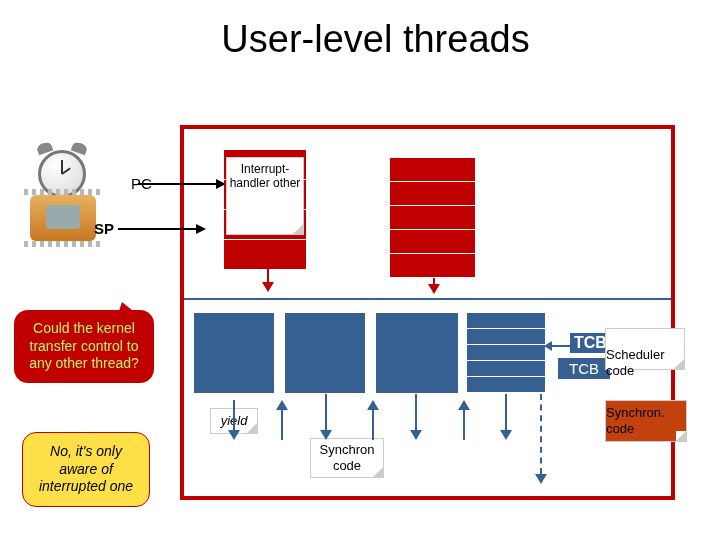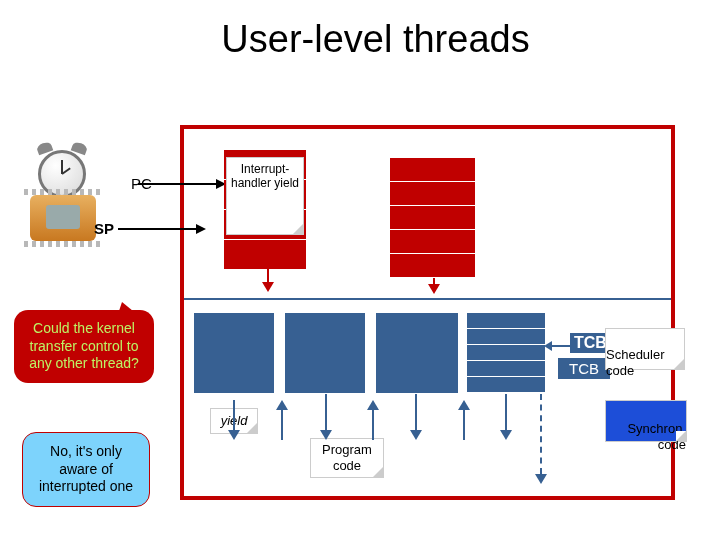--- a/index.html
+++ b/index.html
@@ -27,34 +27,34 @@
   .b2 { left: 285px; top: 313px; width: 80px; height: 80px; }
   .b3 { left: 376px; top: 313px; width: 82px; height: 80px; }
   .b4 { left: 467px; top: 313px; width: 78px; height: 80px; }
   .b4 .stripe { height: 16px; border-bottom: 1px solid #fff; }
   .tcb1 { position: absolute; left: 570px; top: 333px; color: #fff; font-size: 16px; font-weight: bold; background: #376092; padding: 1px 4px; }
   .tcb2 { position: absolute; left: 558px; top: 358px; width: 52px; background: #376092; color: #fff; font-size: 15px; text-align: center; padding: 2px 0; }
 
   .yield-note { position: absolute; left: 210px; top: 408px; width: 48px; height: 26px; background: #fff; border: 1px solid #ccc; font-size: 13px; text-align: center; line-height: 24px; font-style: italic; }
   .program-note { position: absolute; left: 310px; top: 438px; width: 74px; height: 40px; background: #fff; border: 1px solid #ccc; font-size: 13px; text-align: center; padding-top: 3px; line-height: 1.2; }
   .sched-note { position: absolute; left: 605px; top: 328px; width: 80px; height: 42px; background: #fff; border: 1px solid #ccc; font-size: 13px; text-align: left; padding-top: 18px; line-height: 1.25; }
-  .sync-note { position: absolute; left: 605px; top: 400px; width: 82px; height: 42px; background: #1d4ed8; border: 1px solid #ccc; font-size: 13px; text-align: right; padding-top: 20px; line-height: 1.25; }
+  .sync-note { position: absolute; left: 605px; top: 400px; width: 82px; height: 42px; background: #c2410c; border: 1px solid #ccc; font-size: 13px; text-align: left; padding-top: 4px; line-height: 1.25; }
 
   
   .arrow { position: absolute; }
   .arr-down .shaft { width: 0; border-left: 2px solid; margin: 0 auto; }
   .arr-down .head { width: 0; height: 0; border-left: 6px solid transparent; border-right: 6px solid transparent; border-top: 10px solid; margin: 0 auto; }
   .arr-up .head { width: 0; height: 0; border-left: 6px solid transparent; border-right: 6px solid transparent; border-bottom: 10px solid; margin: 0 auto; }
   .arr-up .shaft { width: 0; border-left: 2px solid; margin: 0 auto; }
   .red .shaft { border-color: #c00000; } .red .head { border-top-color: #c00000; border-bottom-color: #c00000; }
   .bluec .shaft { border-color: #376092; } .bluec .head { border-top-color: #376092; border-bottom-color: #376092; }
   .dashed .shaft { border-left-style: dashed; }
 
   .callout { position: absolute; background: #c00000; border-radius: 14px; color: #bef264; font-size: 14px; text-align: center; padding: 10px 8px; line-height: 1.25; }
-  .callout.white { background: #7dd3fc; color: #000; border: 1px solid #c00000; }
+  .callout.white { background: #fde047; color: #000; border: 1px solid #c00000; font-style: italic; }
   .tail { position: absolute; width: 0; height: 0; }
 
   .pc { position: absolute; left: 115px; top: 175px; font-size: 15px; font-weight: normal; margin-left: 16px; }
   .sp { position: absolute; left: 94px; top: 220px; font-size: 15px; font-weight: bold; }
   .pc-line { position: absolute; left: 138px; top: 183px; width: 86px; height: 2px; background: #000; }
   .pc-line::after { content: ""; position: absolute; right: -2px; top: -4px; border-left: 10px solid #000; border-top: 5px solid transparent; border-bottom: 5px solid transparent; }
   .sp-line { position: absolute; left: 118px; top: 228px; width: 86px; height: 2px; background: #000; }
   .sp-line::after { content: ""; position: absolute; right: -2px; top: -4px; border-left: 10px solid #000; border-top: 5px solid transparent; border-bottom: 5px solid transparent; }
 
   
@@ -96,21 +96,21 @@
 <div class="sp">SP</div>
 <div class="sp-line"></div>
 
 <div class="stack stack-a">
   <div class="seg"></div>
     <div class="seg"></div>
     <div class="seg"></div>
     <div class="seg"></div>
 </div>
 <div class="interrupt-note">
-  <span>Interrupt-handler yield</span>
+  <span>Interrupt-handler other</span>
   <div class="fold"></div>
 </div>
 <div class="arrow arr-down red" style="left:262px; top:268px; width:12px;">
   <div class="shaft" style="height:14px"></div>
     <div class="head"></div>
 </div>
 
 <div class="stack stack-b">
   <div class="seg"></div>
     <div class="seg"></div>
@@ -138,21 +138,21 @@
 
 <div class="tcb1">TCB</div>
 <div class="tcb2">TCB</div>
 <div class="tcb-arrow"></div>
 
 <div class="yield-note">
   <span>yield</span>
   <div class="fold"></div>
 </div>
 <div class="program-note">
-  <span>Program code</span>
+  <span>Synchron code</span>
   <div class="fold"></div>
 </div>
 <div class="sched-note">
   <span>Scheduler code</span>
   <div class="fold"></div>
 </div>
 <div class="sync-note">
   <span>Synchron. code</span>
   <div class="fold"></div>
 </div>

